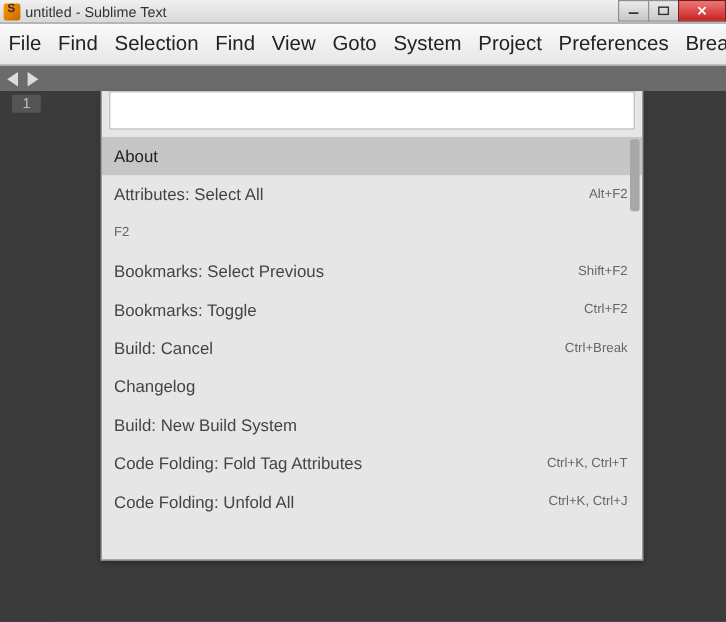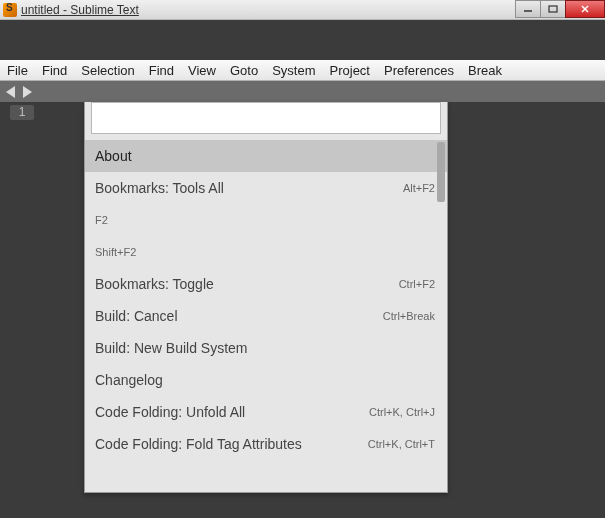--- a/index.html
+++ b/index.html
@@ -7,21 +7,20 @@
 
   
   .titlebar {
     height: 20px;
     background: linear-gradient(#f0f0f0, #d8d8d8);
     display: flex;
     align-items: center;
     font-size: 12px;
     color: #333;
     border-bottom: 1px solid #b5b5b5;
-    text-decoration: underline;
   }
   .titlebar .app-icon {
     width: 14px; height: 14px;
     margin: 0 4px 0 3px;
     background: linear-gradient(135deg, #ff9a00, #c96500);
     border-radius: 2px;
     position: relative;
   }
   .titlebar .app-icon::after {
     content: "S";
@@ -43,28 +42,27 @@
     align-items: center;
     justify-content: center;
     font-size: 9px;
     color: #333;
   }
   .win-btn.close { width: 40px; background: linear-gradient(#e77, #c22); color: #fff; border-color: #7a1a1a;}
   .win-btn svg { width: 10px; height: 10px; }
 
   
   .menubar {
-    height: 21px;
+    height: 35px;
     background: linear-gradient(#fafafa, #e6e6e6);
     display: flex;
     align-items: center;
-    font-size: 13px;
+    font-size: 17px;
     color: #222;
     border-bottom: 1px solid #b0b0b0;
-    margin-top: 40px;
   }
   .menubar .menu-item {
     padding: 2px 7px;
     cursor: default;
   }
 
   
   .toolbar {
     height: 21px;
     background: #6b6b6b;
@@ -102,21 +100,21 @@
     height: 15px;
     line-height: 15px;
     border-radius: 2px;
     margin-left: 10px;
   }
 
   
   .palette {
     position: absolute;
     left: 84px;
-    width: 364px;
+    width: 452px;
     background: #e6e6e6;
     border: 1px solid #9a9a9a;
     border-top: none;
     box-shadow: 0 2px 5px rgba(0,0,0,.3);
   }
   .palette-input-wrap {
     background: #e6e6e6;
     padding: 0 6px 6px 6px;
   }
   .palette-input {
@@ -206,49 +204,50 @@
   <div class="palette">
     <div class="palette-input-wrap">
       <input class="palette-input" type="text" value="" style="">
     </div>
     <div class="palette-list">
       <div class="palette-row selected">
         <span>About</span>
         <span class="shortcut"></span>
       </div>
       <div class="palette-row">
-        <span>Bookmarks: Tools All</span>
+        <span>Attributes: Select All</span>
         <span class="shortcut">Alt+F2</span>
       </div>
       <div class="palette-row">
         <span class="shortcut">F2</span>
       </div>
       <div class="palette-row">
+        <span>Bookmarks: Select Previous</span>
         <span class="shortcut">Shift+F2</span>
       </div>
       <div class="palette-row">
         <span>Bookmarks: Toggle</span>
         <span class="shortcut">Ctrl+F2</span>
       </div>
       <div class="palette-row">
         <span>Build: Cancel</span>
         <span class="shortcut">Ctrl+Break</span>
       </div>
       <div class="palette-row">
+        <span>Changelog</span>
+        <span class="shortcut"></span>
+      </div>
+      <div class="palette-row">
         <span>Build: New Build System</span>
         <span class="shortcut"></span>
       </div>
       <div class="palette-row">
-        <span>Changelog</span>
-        <span class="shortcut"></span>
+        <span>Code Folding: Fold Tag Attributes</span>
+        <span class="shortcut">Ctrl+K, Ctrl+T</span>
       </div>
       <div class="palette-row">
         <span>Code Folding: Unfold All</span>
         <span class="shortcut">Ctrl+K, Ctrl+J</span>
       </div>
-      <div class="palette-row">
-        <span>Code Folding: Fold Tag Attributes</span>
-        <span class="shortcut">Ctrl+K, Ctrl+T</span>
-      </div>
       <div class="palette-scrollbar"></div>
     </div>
   </div>
 </div>
 
 </body></html>

